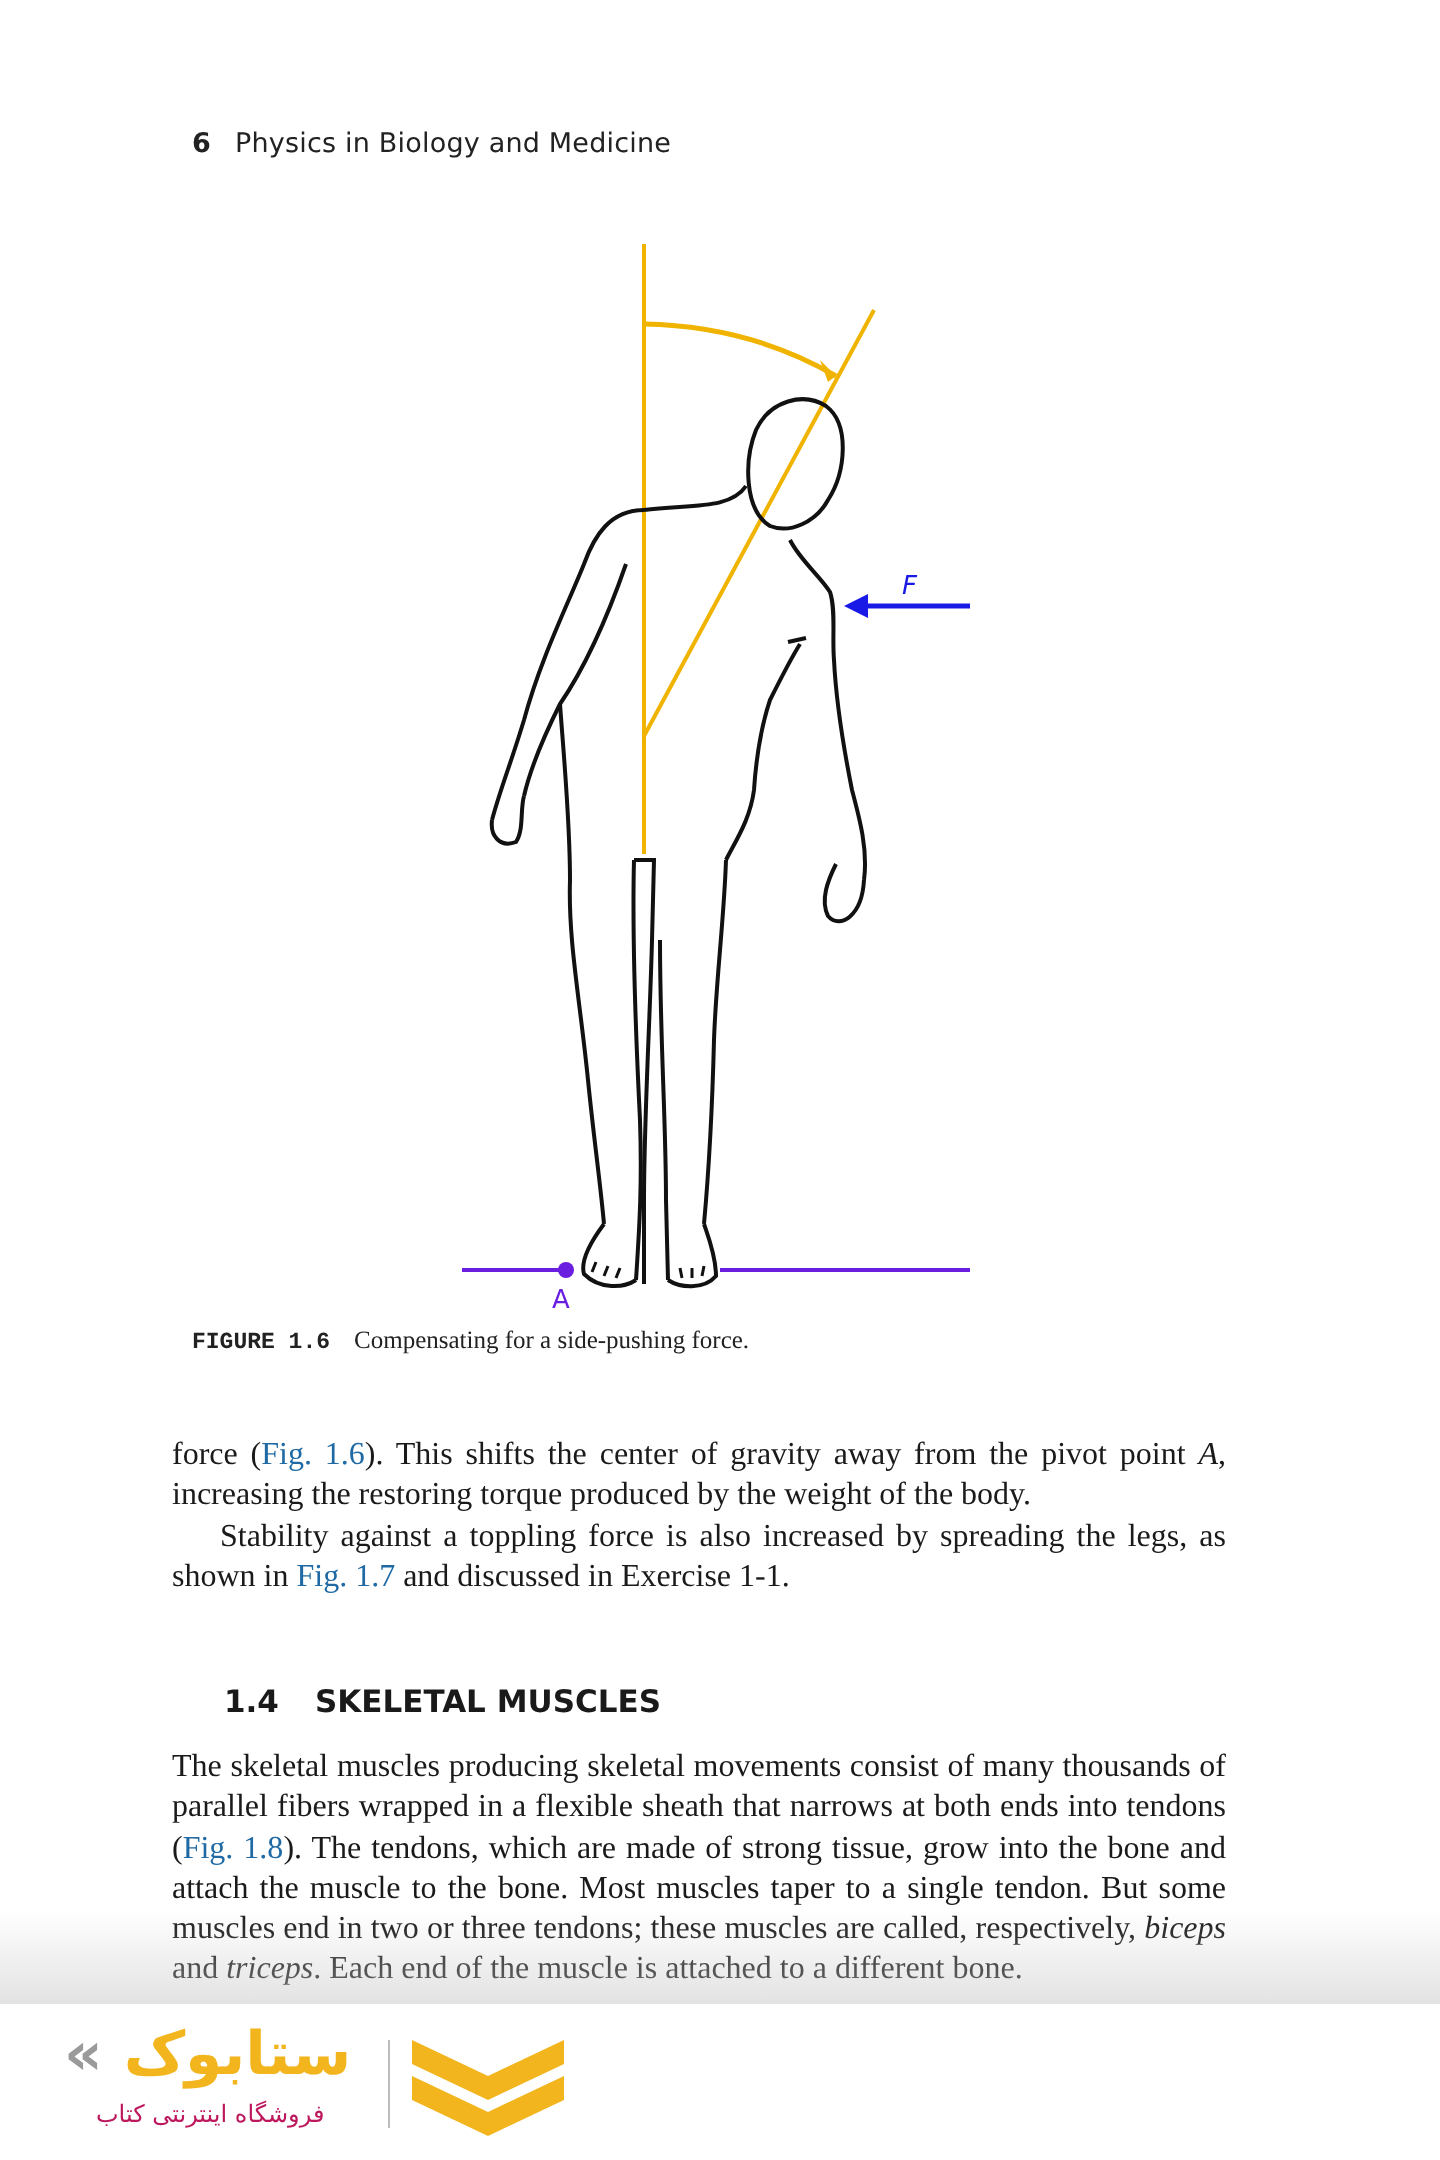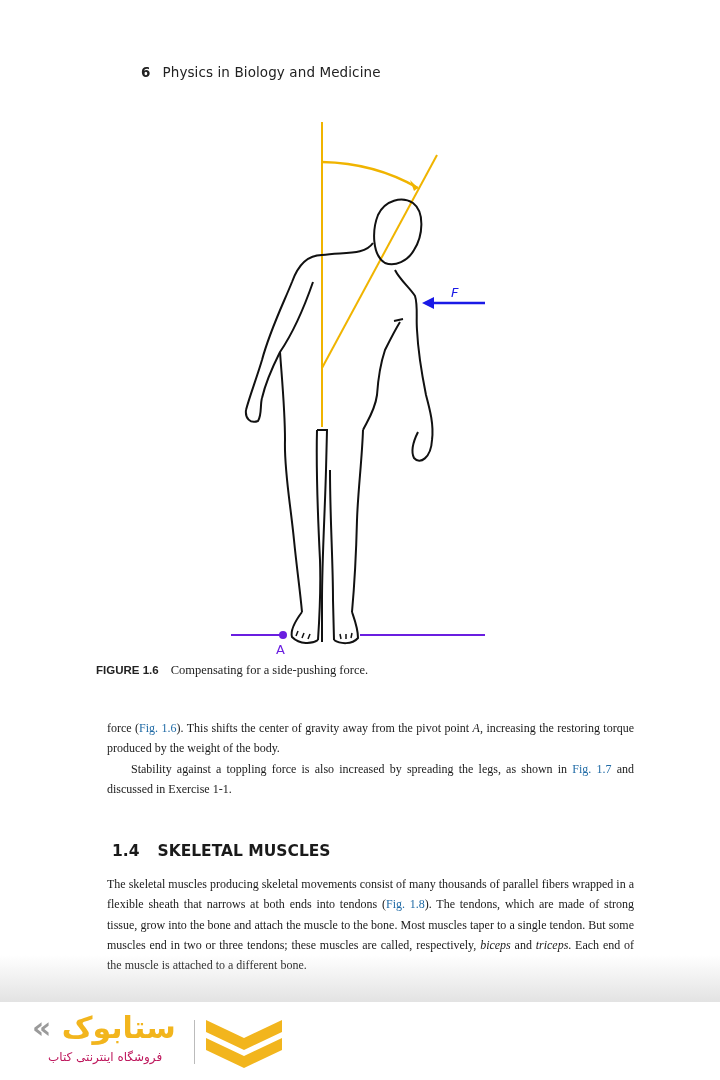--- a/index.html
+++ b/index.html
@@ -5,39 +5,38 @@
   html, body { margin: 0; padding: 0; }
   body {
     width: 720px; height: 1080px; position: relative; overflow: hidden;
     background: #ffffff; color: #1a1a1a;
     font-family: "Liberation Serif", serif;
   }
   .running-head {
     position: absolute; left: 96px; top: 64px;
     font-family: "DejaVu Sans", sans-serif; font-size: 13.5px; color: #222;
     letter-spacing: 0.1px;
-    margin-left: 45px;
   }
   .running-head .pgnum { font-weight: bold; margin-right: 12px; }
 
   .figure { position: absolute; left: 0; top: 0; width: 720px; height: 660px; }
   .figure svg { position: absolute; left: 0; top: 0; }
 
   .caption {
     position: absolute; left: 96px; top: 663px;
     font-size: 12.5px; color: #222;
   }
   .caption .fig-label {
-    font-family: Liberation Sans, sans-serif; font-weight: bold; font-size: 11.5px;
+    font-family: Liberation Mono, monospace; font-weight: bold; font-size: 11.5px;
     margin-right: 12px;
   }
 
   .body-text {
-    position: absolute; left: 107px; width: 527px;
-    font-size: 12px; line-height: 20.3px; text-align: justify; color: #1a1a1a;
+    position: absolute; left: 86px; width: 527px;
+    font-size: 16px; line-height: 20.3px; text-align: justify; color: #1a1a1a;
   }
   .body-text p { margin: 0; }
   .body-text p.indent { text-indent: 24px; }
   .link { color: #1f6aa5; }
   .sec-head {
     position: absolute; left: 112px; top: 842px;
     font-family: "DejaVu Sans", sans-serif; font-weight: bold; font-size: 15.5px; color: #1a1a1a;
   }
   .sec-head .sec-num { margin-right: 18px; }
 

